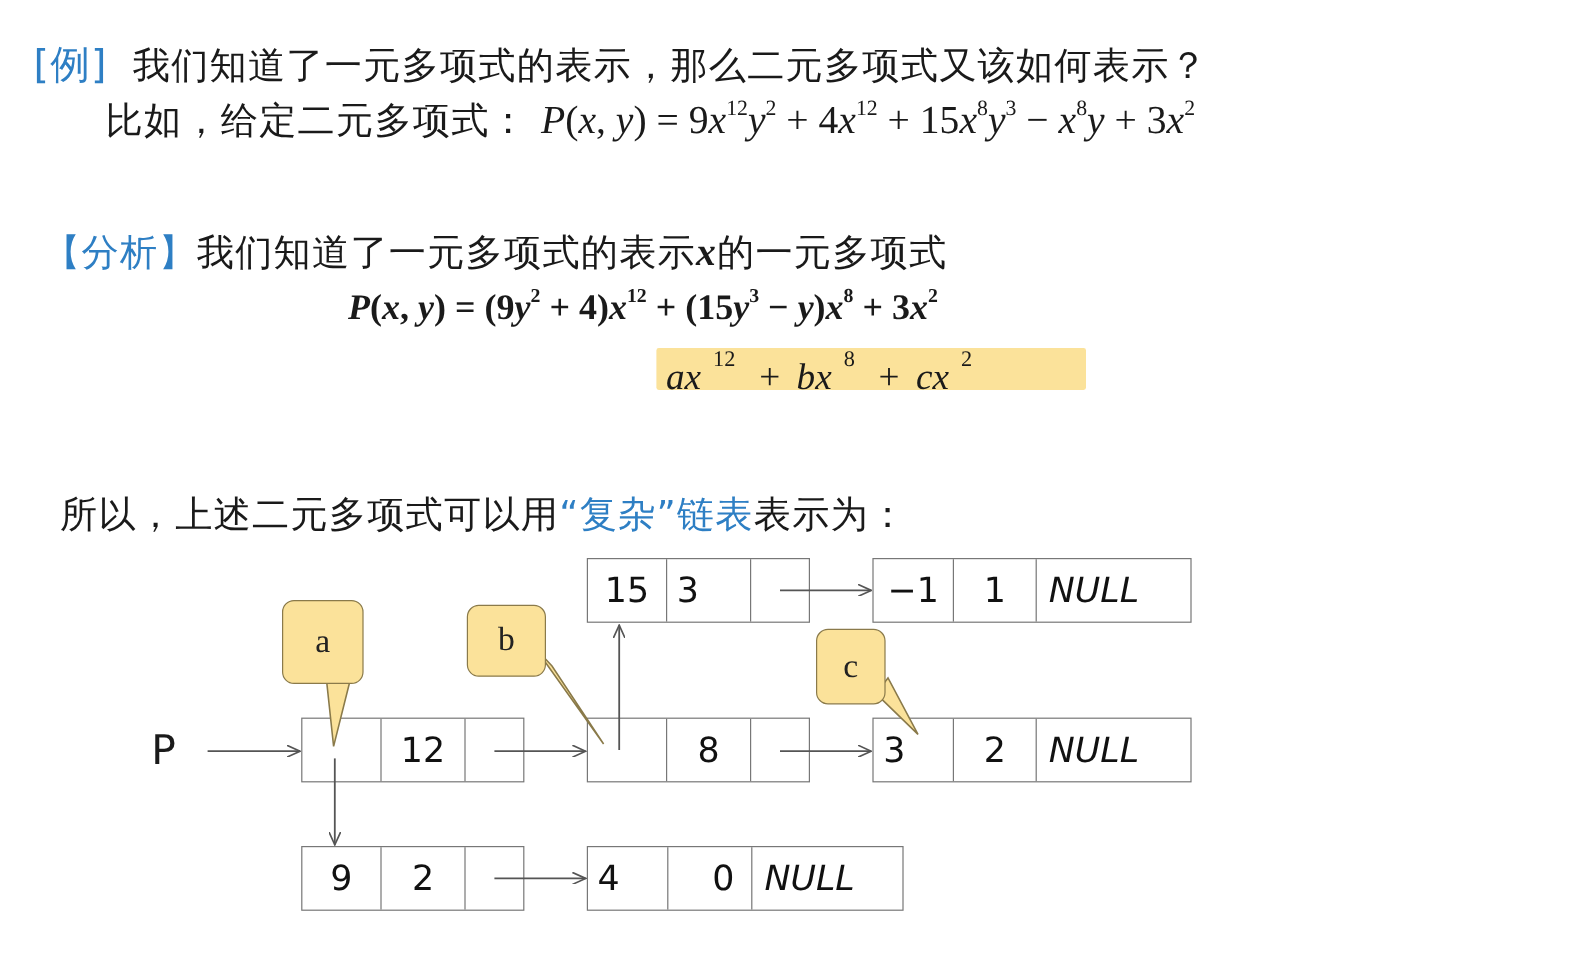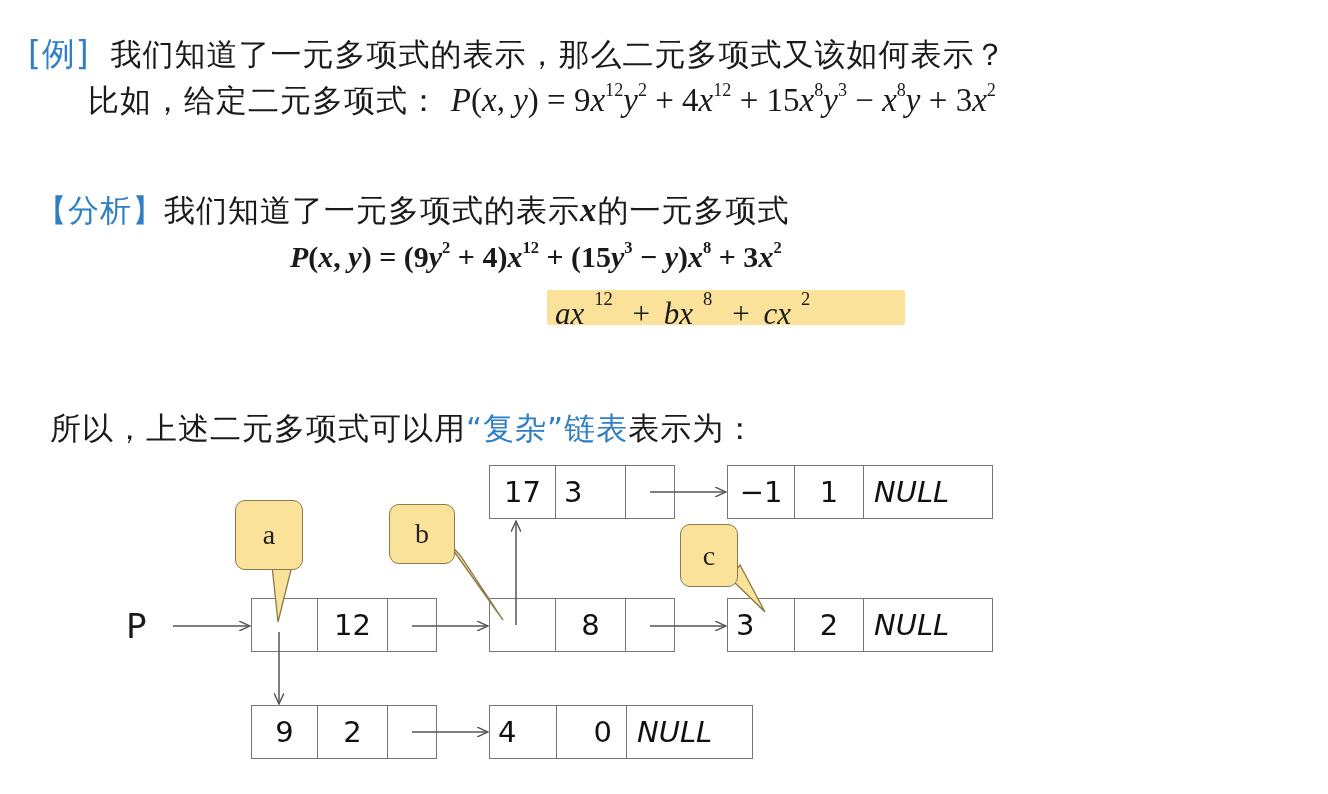--- a/index.html
+++ b/index.html
@@ -93,21 +93,21 @@
   <div class="cell" style="width:70px;">2</div>
   <div class="cell" style="width:48px;"></div>
 </div>
 <div class="node" style="left:489px; top:705px;">
   <div class="cell left" style="width:67px;">4</div>
   <div class="cell" style="width:70px; justify-content:flex-end; padding-right:14px;">0</div>
   <div class="cell null" style="width:125px;">NULL</div>
 </div>
 
 <div class="node" style="left:489px; top:465px;">
-  <div class="cell" style="width:66px;">17</div>
+  <div class="cell" style="width:66px;">15</div>
   <div class="cell left" style="width:70px;">3</div>
   <div class="cell" style="width:48px;"></div>
 </div>
 <div class="node" style="left:727px; top:465px;">
   <div class="cell" style="width:67px;">−1</div>
   <div class="cell" style="width:69px;">1</div>
   <div class="cell null" style="width:128px;">NULL</div>
 </div>
 
 <svg id="arrows" width="1328" height="794">

